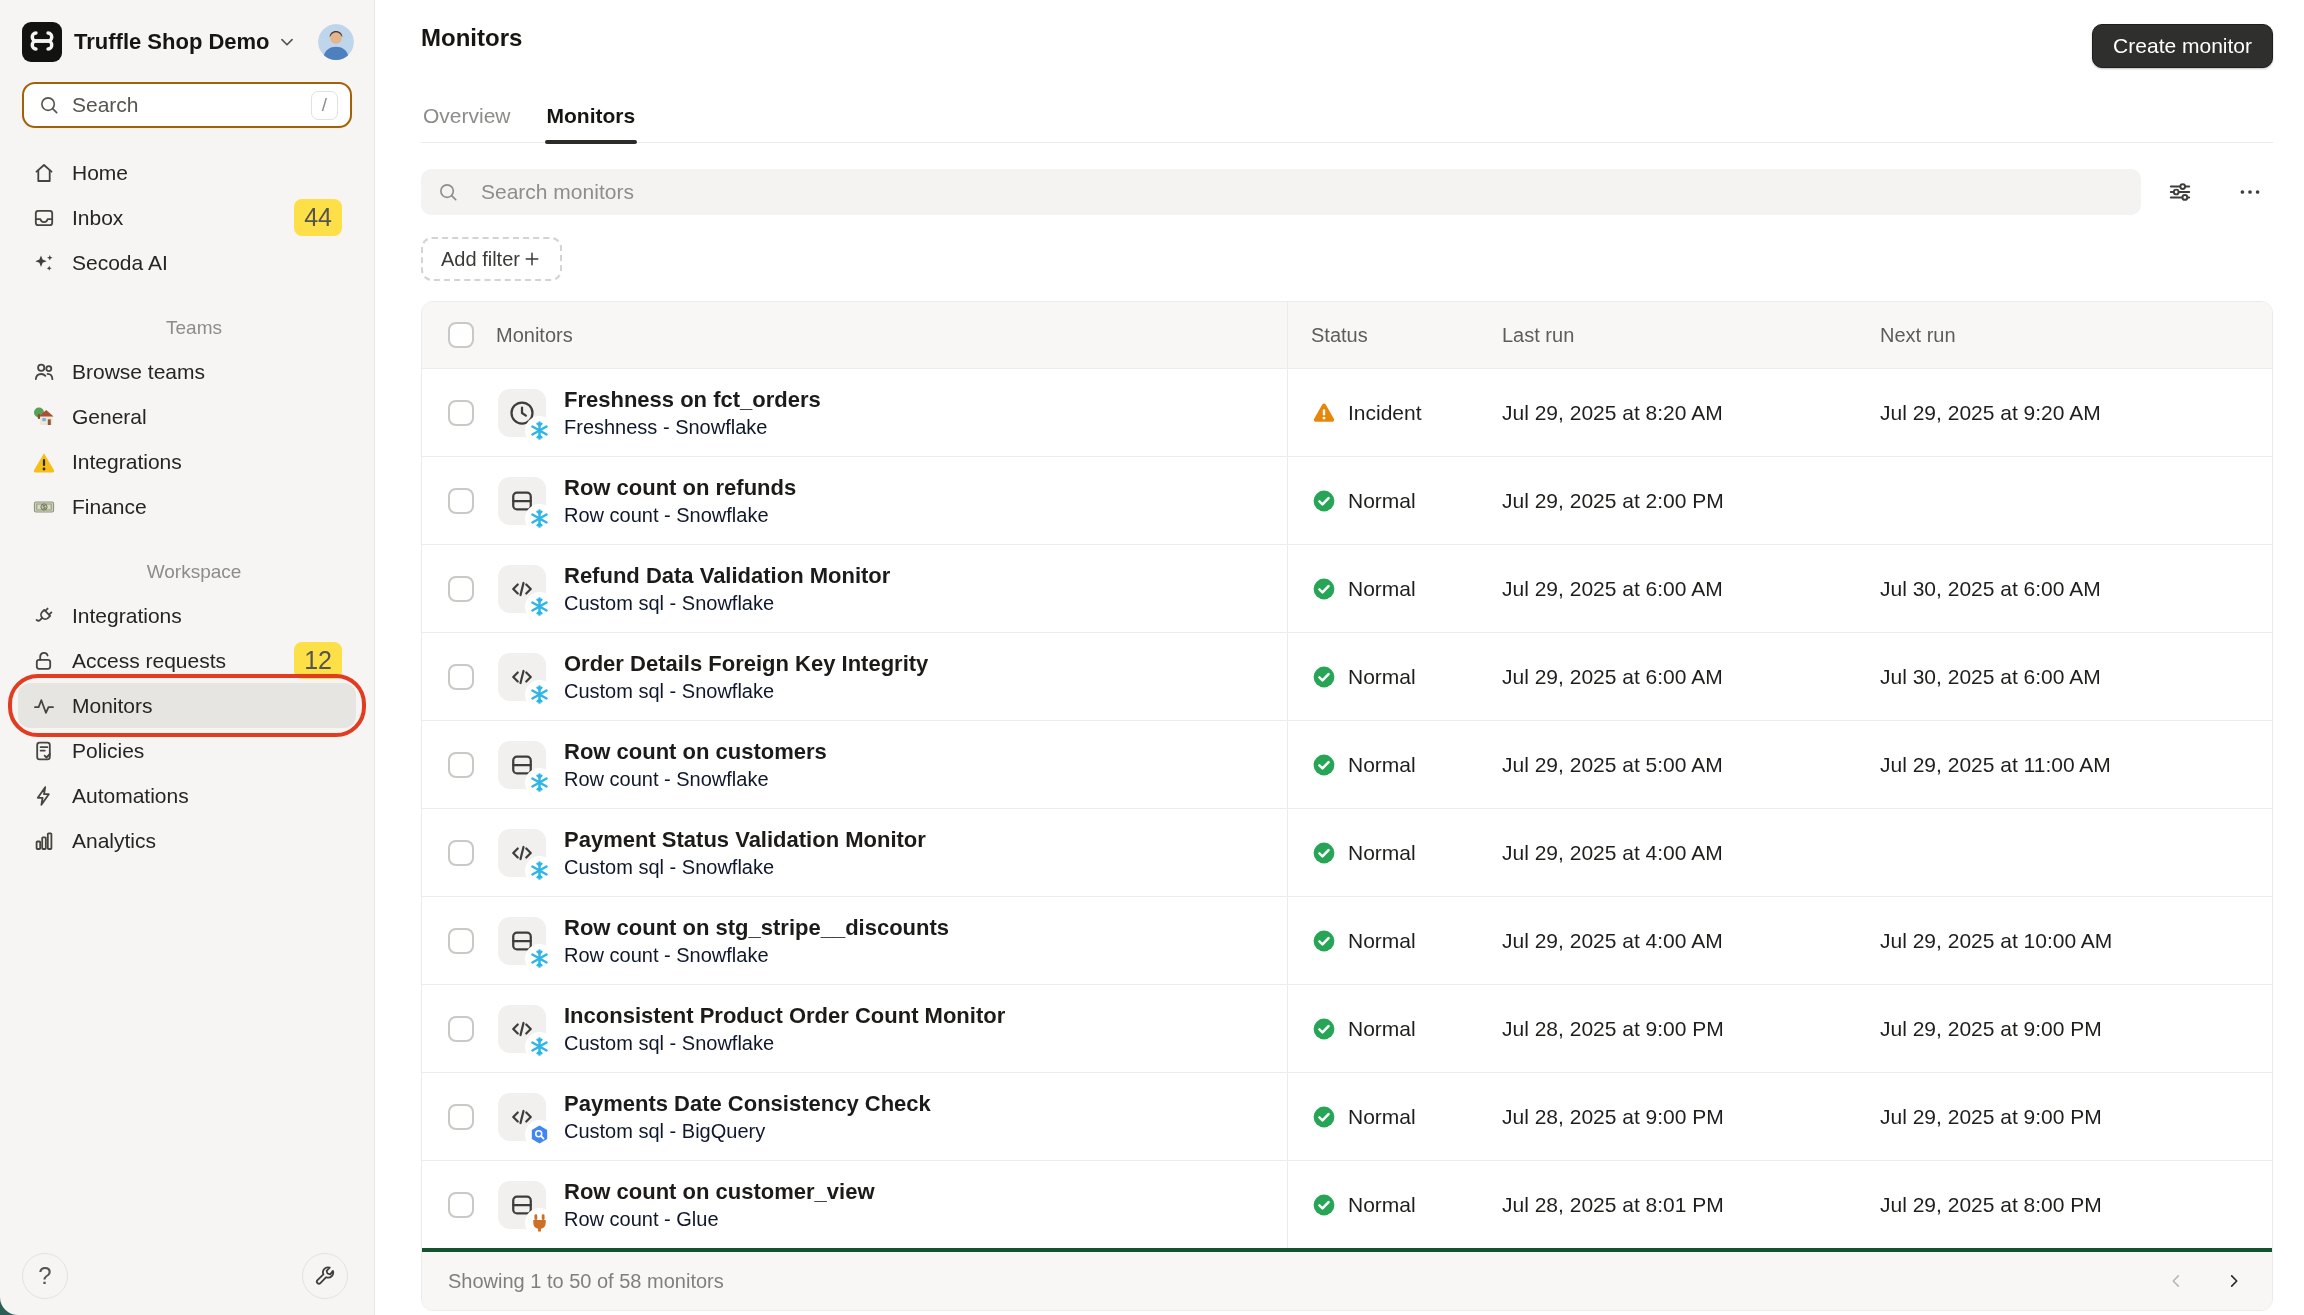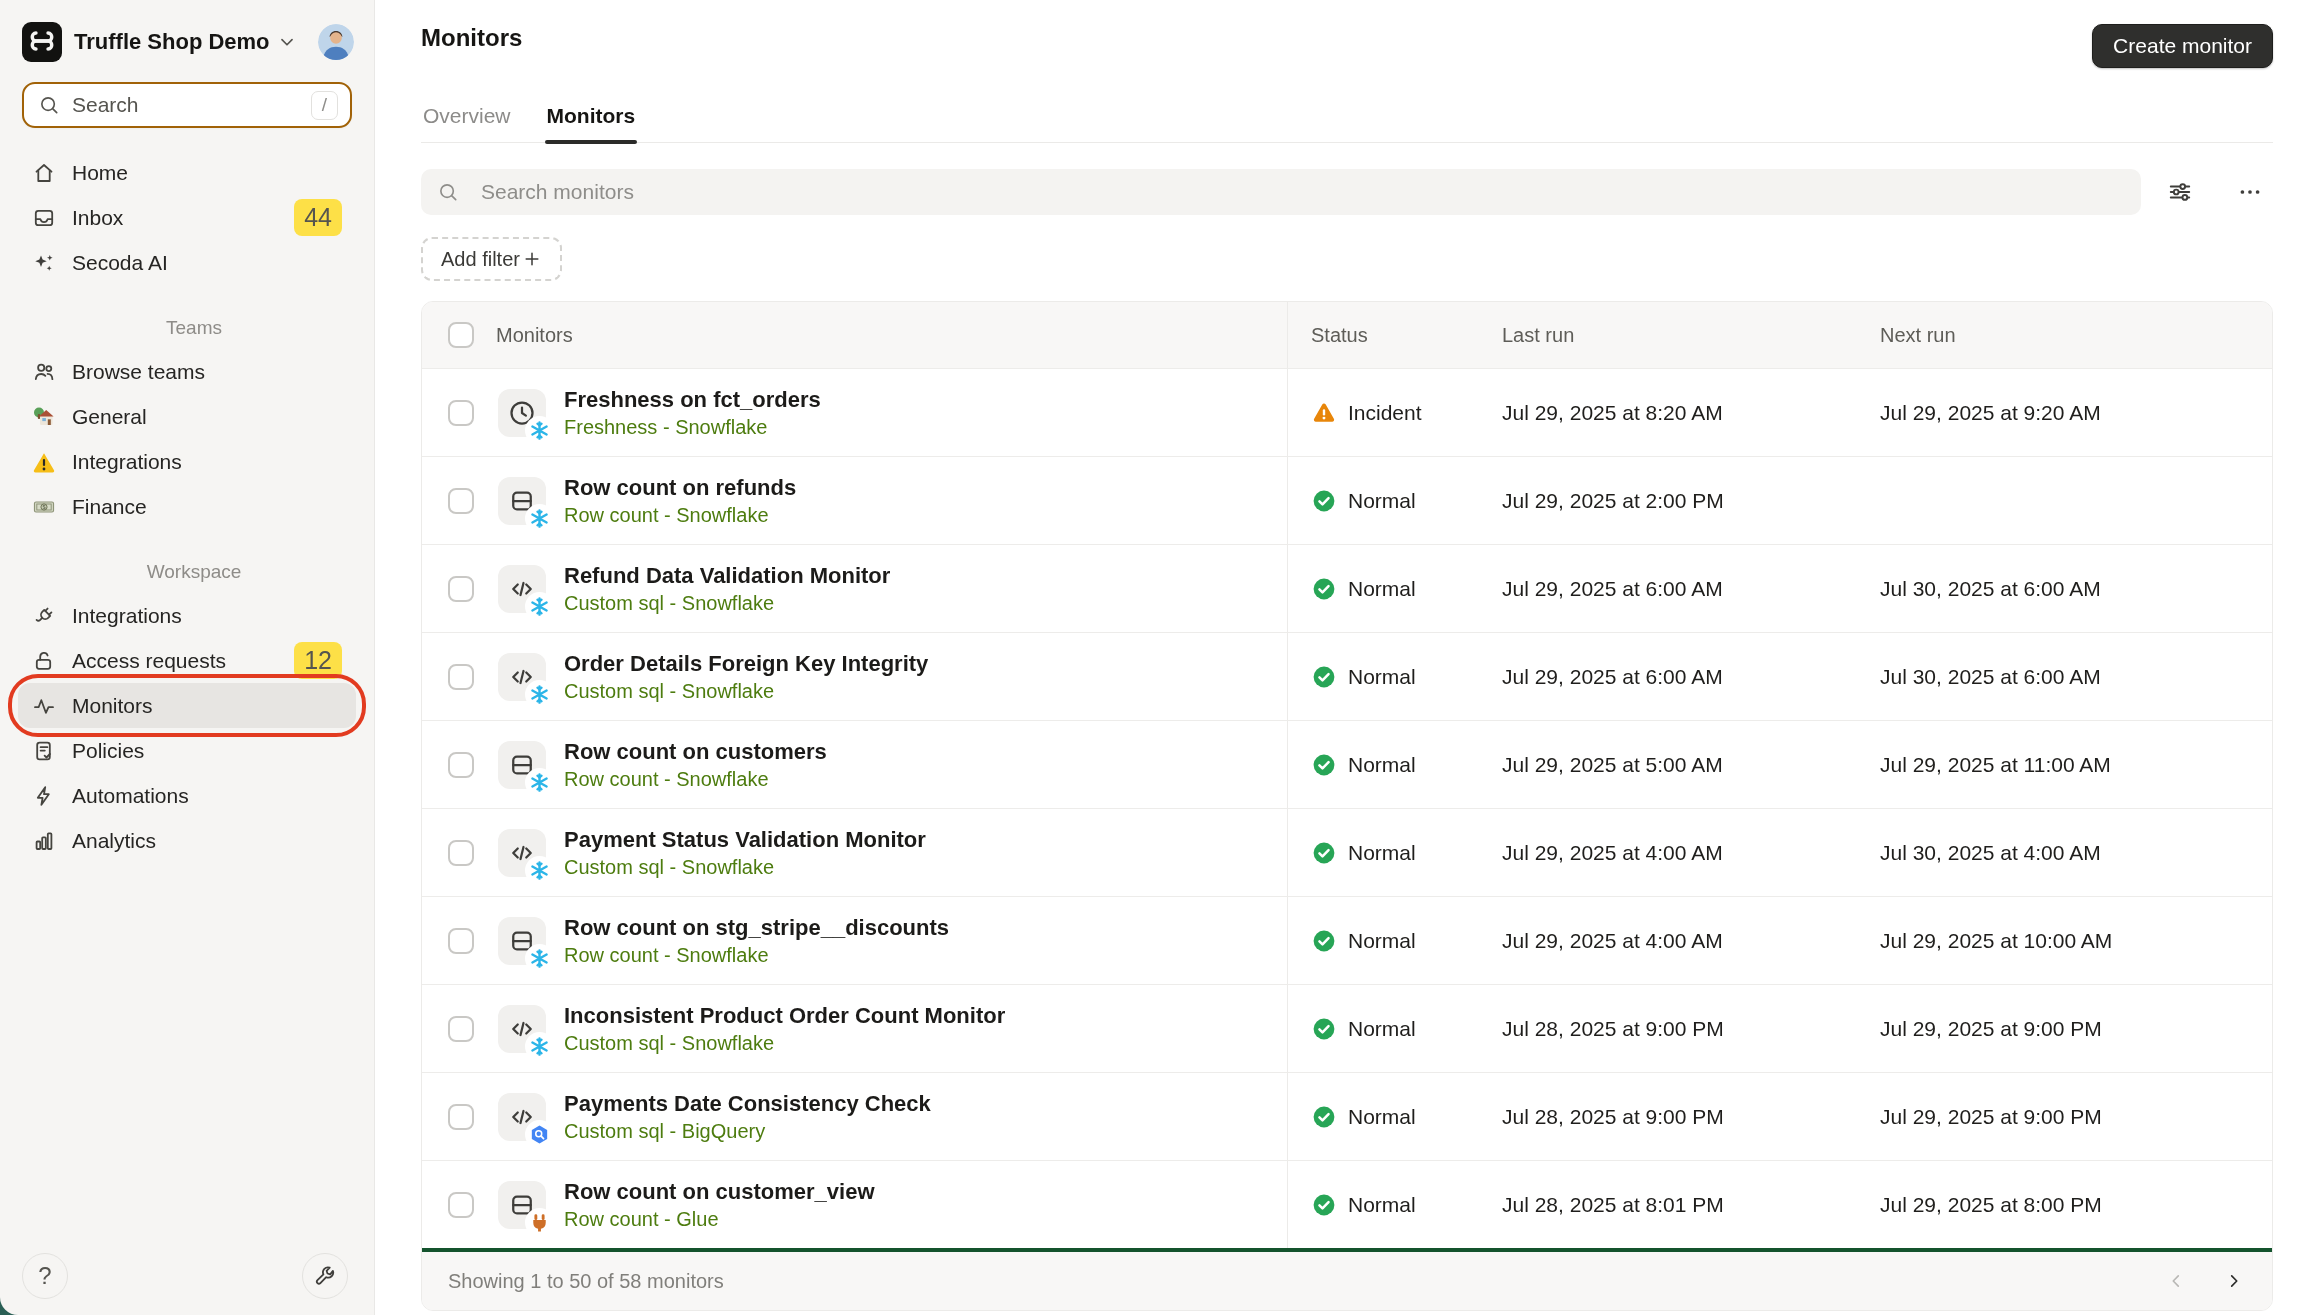--- a/index.html
+++ b/index.html
@@ -91,21 +91,21 @@
   .trow { display:flex; background:#fff; height:88px; border-top:1px solid #EDECEA; }
   .tile { position:relative; width:48px; height:48px; border-radius:12px; background:#F1F0EE; margin-left:24px;
           display:flex; align-items:center; justify-content:center; flex:0 0 48px; }
   .tile-glyph { width:30px; height:30px; color:#3E3D3A; }
   .tile-glyph svg { width:30px; height:30px; }
   .tile-badge { position:absolute; right:-8px; bottom:-8px; width:29px; height:29px; background:#fff; border-radius:50%;
                 display:flex; align-items:center; justify-content:center; }
   .tile-badge svg { width:23px; height:23px; }
   .name-wrap { margin-left:18px; }
   .m-name { font-size:22px; font-weight:700; color:#1c1b19; line-height:1.25; }
-  .m-sub { font-size:20px; color:#4d7c0f; margin-top:3px; }
+  .m-sub { font-size:20px; color:#0f172a; margin-top:3px; }
   .status-icon { width:26px; height:26px; flex:0 0 26px; }
   .status-icon svg { width:26px; height:26px; }
   .status-label { font-size:21px; color:#1f1e1c; margin-left:11px; }
   .date { font-size:21px; color:#1f1e1c; }
 
   .tfoot { display:flex; align-items:center; background:#F8F7F6; height:62px; border-top:4px solid #14532d; padding:0 18px 0 26px; }
   .foot-summary { font-size:20px; color:#807F7B; }
   .pager { margin-left:auto; display:flex; align-items:center; gap:18px; }
   .pg-btn { width:40px; height:40px; border:none; background:transparent; display:flex; align-items:center; justify-content:center;
             cursor:pointer; border-radius:8px; }
@@ -599,23 +599,20 @@
               <svg viewBox="0 0 24 24" width="100%" height="100%">
                 <circle cx="12" cy="12" r="9.6" fill="#27A556"></circle>
                 <path d="M7.8 12.4l2.8 2.8 5.6-5.8" stroke="#fff" stroke-width="2.3" fill="none" stroke-linecap="round" stroke-linejoin="round"></path>
               </svg>
             </span>
       <span class="status-label">Normal</span>
     </div>
     <div class="cell last-cell">
             <span class="date">Jul 29, 2025 at 4:00 AM</span>
           </div>
-    <div class="cell next-cell">
-            <span class="date">Jul 30, 2025 at 4:00 AM</span>
-          </div>
   </div>
 
   <div class="trow">
     <div class="cell name-cell">
       <span class="checkbox"></span>
       <div class="tile">
         <span class="tile-glyph">
                 <svg viewBox="0 0 24 24" fill="none" stroke="currentColor" stroke-width="1.8" stroke-linecap="round" stroke-linejoin="round" width="100%" height="100%">
                   <rect x="5" y="5.3" width="14" height="13.4" rx="3"></rect>
                   <path d="M5 12h14"></path>

